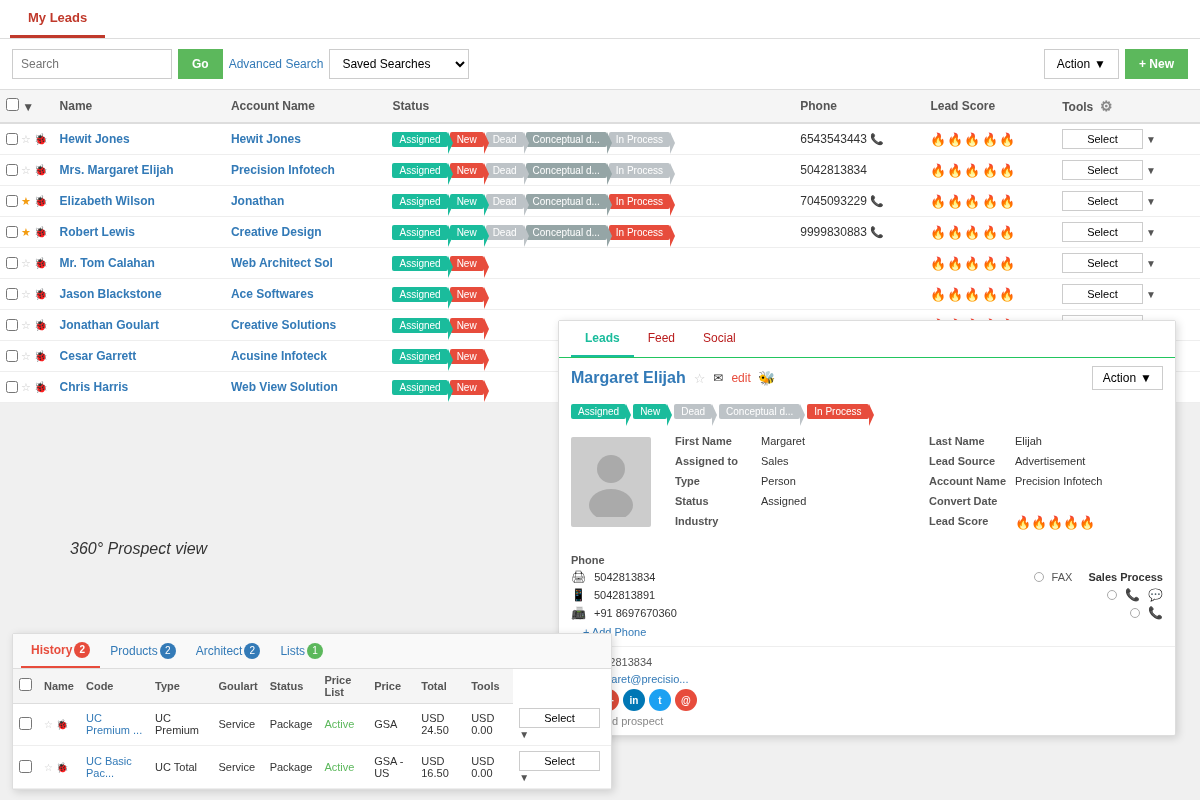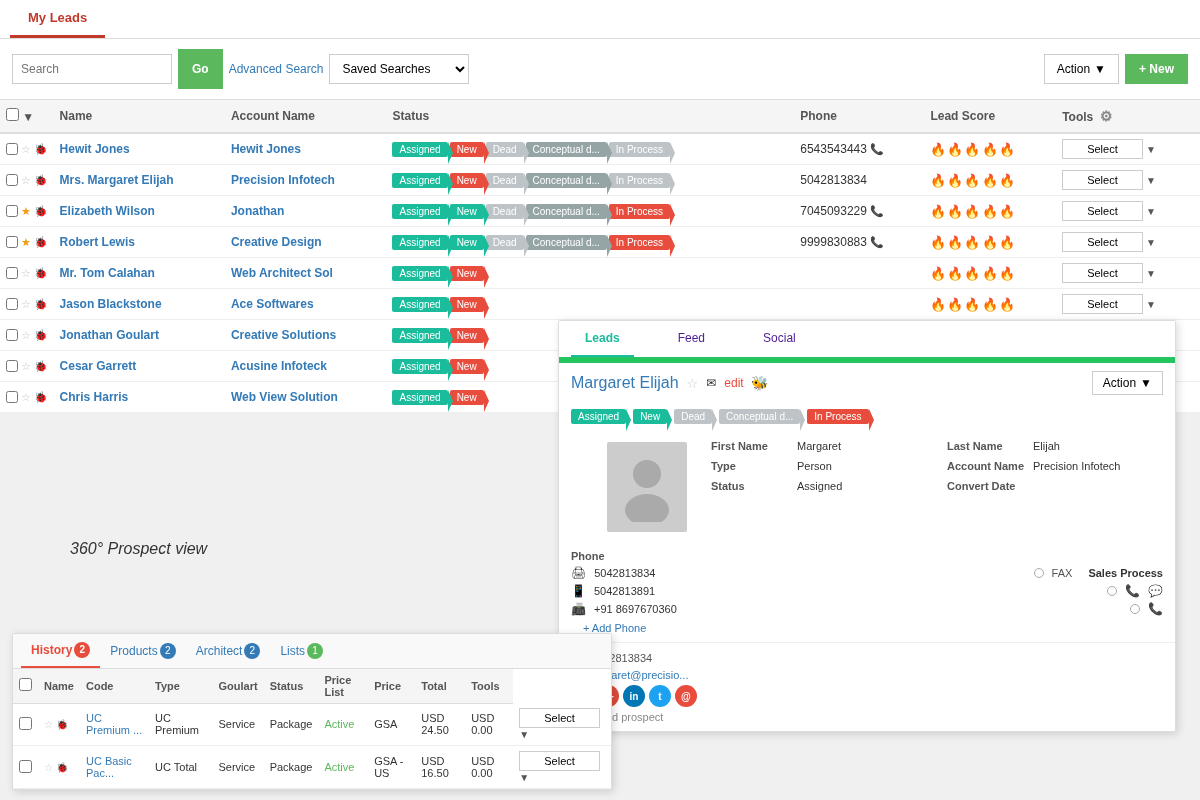--- a/index.html
+++ b/index.html
@@ -7,21 +7,21 @@
 
     .app-container { width: 1200px; height: 800px; background: #f0f0f0; overflow: hidden; position: relative; }
 
     
     .top-tabs { background: #fff; border-bottom: 1px solid #ddd; padding: 0 10px; display: flex; align-items: flex-end; }
     .top-tab { padding: 10px 18px; font-size: 13px; color: #c0392b; border-bottom: 3px solid #c0392b; cursor: pointer; font-weight: bold; }
 
     
     .toolbar { background: #fff; padding: 10px 12px; display: flex; align-items: center; gap: 6px; border-bottom: 1px solid #ddd; }
     .search-input { border: 1px solid #ccc; padding: 5px 8px; font-size: 12px; width: 160px; height: 30px; }
-    .btn-go { background: #5cb85c; color: #fff; border: none; padding: 5px 14px; font-size: 12px; cursor: pointer; height: 40px; font-weight: bold; }
+    .btn-go { background: #5cb85c; color: #fff; border: none; padding: 5px 14px; font-size: 12px; cursor: pointer; height: 30px; font-weight: bold; }
     .btn-advanced { color: #337ab7; font-size: 12px; cursor: pointer; text-decoration: none; white-space: nowrap; }
     .saved-searches-select { border: 1px solid #ccc; padding: 4px 8px; font-size: 12px; height: 30px; background: #fff; min-width: 140px; }
     .spacer { flex: 1; }
     .btn-action { border: 1px solid #ccc; background: #fff; padding: 5px 12px; font-size: 12px; cursor: pointer; height: 30px; display: flex; align-items: center; gap: 4px; }
     .btn-new { background: #5cb85c; color: #fff; border: none; padding: 5px 14px; font-size: 12px; cursor: pointer; height: 30px; font-weight: bold; }
 
     
     .main-table-wrap { background: #fff; overflow-x: auto; }
     table.leads-table { width: 100%; border-collapse: collapse; }
     table.leads-table th { background: #f5f5f5; border-bottom: 2px solid #ddd; padding: 8px 6px; text-align: left; font-size: 12px; color: #555; font-weight: bold; white-space: nowrap; }
@@ -46,36 +46,36 @@
     .flame-gray { color: #bbb; font-size: 13px; }
 
     .row-icons { display: flex; gap: 3px; align-items: center; }
     .cb { width: 12px; height: 12px; }
 
     .select-btn { border: 1px solid #ccc; background: #fff; padding: 3px 24px; font-size: 11px; cursor: pointer; }
     .caret { font-size: 10px; color: #555; }
 
     
     .detail-panel { position: absolute; top: 320px; left: 558px; width: 618px; background: #fff; border: 1px solid #ddd; box-shadow: 2px 2px 8px rgba(0,0,0,0.15); z-index: 10; border-radius: 2px; }
-    .detail-panel-tabs { display: flex; border-bottom: 6px solid #22c55e; padding: 0 12px; background: #fff; gap: 30px; }
-    .detail-tab { padding: 10px 14px; font-size: 12px; color: #4c1d95; cursor: pointer; }
+    .detail-panel-tabs { display: flex; border-bottom: 1px solid #22c55e; padding: 0 12px; background: #fff; }
+    .detail-tab { padding: 10px 14px; font-size: 12px; color: #b91c1c; cursor: pointer; }
     .detail-tab.active { border-bottom: 2px solid #1abc9c; color: #1abc9c; font-weight: bold; }
 
     .detail-header { padding: 8px 12px; display: flex; align-items: center; gap: 8px; }
-    .detail-name { font-size: 16px; font-weight: normal; color: #337ab7; }
+    .detail-name { font-size: 16px; font-weight: bold; color: #337ab7; }
     .detail-edit { color: #e74c3c; font-size: 12px; cursor: pointer; }
     .detail-action-btn { border: 1px solid #ccc; background: #fff; padding: 4px 10px; font-size: 12px; cursor: pointer; margin-left: auto; display: flex; align-items: center; gap: 4px; }
 
     .detail-status-bar { padding: 6px 12px; display: flex; gap: 2px; }
 
     .detail-subtabs { display: flex; border-bottom: 1px solid #ddd; padding: 0 12px; }
     .detail-subtab { padding: 8px 14px; font-size: 12px; cursor: pointer; color: #555; border-bottom: 2px solid transparent; }
     .detail-subtab.active { border-bottom: 2px solid #1abc9c; color: #1abc9c; font-weight: bold; }
 
-    .detail-body { display: flex; margin-left: 36px; }
+    .detail-body { display: flex; }
     .detail-avatar { padding: 12px; }
     .avatar-placeholder { width: 80px; height: 90px; background: #ccc; border-radius: 2px; display: flex; align-items: center; justify-content: center; }
     .avatar-svg { width: 60px; height: 70px; fill: #999; }
 
     .detail-fields { flex: 1; padding: 10px 12px; }
     .field-row { display: flex; gap: 20px; margin-bottom: 8px; }
     .field-group { flex: 1; display: flex; gap: 6px; align-items: flex-start; }
     .field-label { font-weight: bold; font-size: 11px; color: #555; white-space: nowrap; min-width: 80px; }
     .field-value { font-size: 11px; color: #333; }
 
@@ -496,36 +496,58 @@
             <span class="field-label">First Name</span>
             <span class="field-value">Margaret</span>
           </div>
           <div class="field-group">
             <span class="field-label">Last Name</span>
             <span class="field-value">Elijah</span>
           </div>
         </div>
         <div class="field-row">
           <div class="field-group">
+            <span class="field-label">Assigned to</span>
+            <span class="field-value">Sales</span>
+          </div>
+          <div class="field-group">
+            <span class="field-label">Lead Source</span>
+            <span class="field-value">Advertisement</span>
+          </div>
+        </div>
+        <div class="field-row">
+          <div class="field-group">
             <span class="field-label">Type</span>
             <span class="field-value">Person</span>
           </div>
           <div class="field-group">
             <span class="field-label">Account Name</span>
             <span class="field-value">Precision Infotech</span>
           </div>
         </div>
         <div class="field-row">
           <div class="field-group">
             <span class="field-label">Status</span>
             <span class="field-value">Assigned</span>
           </div>
           <div class="field-group">
             <span class="field-label">Convert Date</span>
             <span class="field-value"></span>
+          </div>
+        </div>
+        <div class="field-row">
+          <div class="field-group">
+            <span class="field-label">Industry</span>
+            <span class="field-value"></span>
+          </div>
+          <div class="field-group">
+            <span class="field-label">Lead Score</span>
+            <span class="field-value">
+              <span style="color:#e67e22;font-size:13px;">🔥🔥🔥🔥🔥</span>
+            </span>
           </div>
         </div>
       </div>
     </div>
 
     <div class="detail-phone-section">
       <div class="field-label" style="padding-left:0">Phone</div>
       <div class="phone-row">
         <span style="font-size:12px;">🖨</span>
         <span>5042813834</span>

